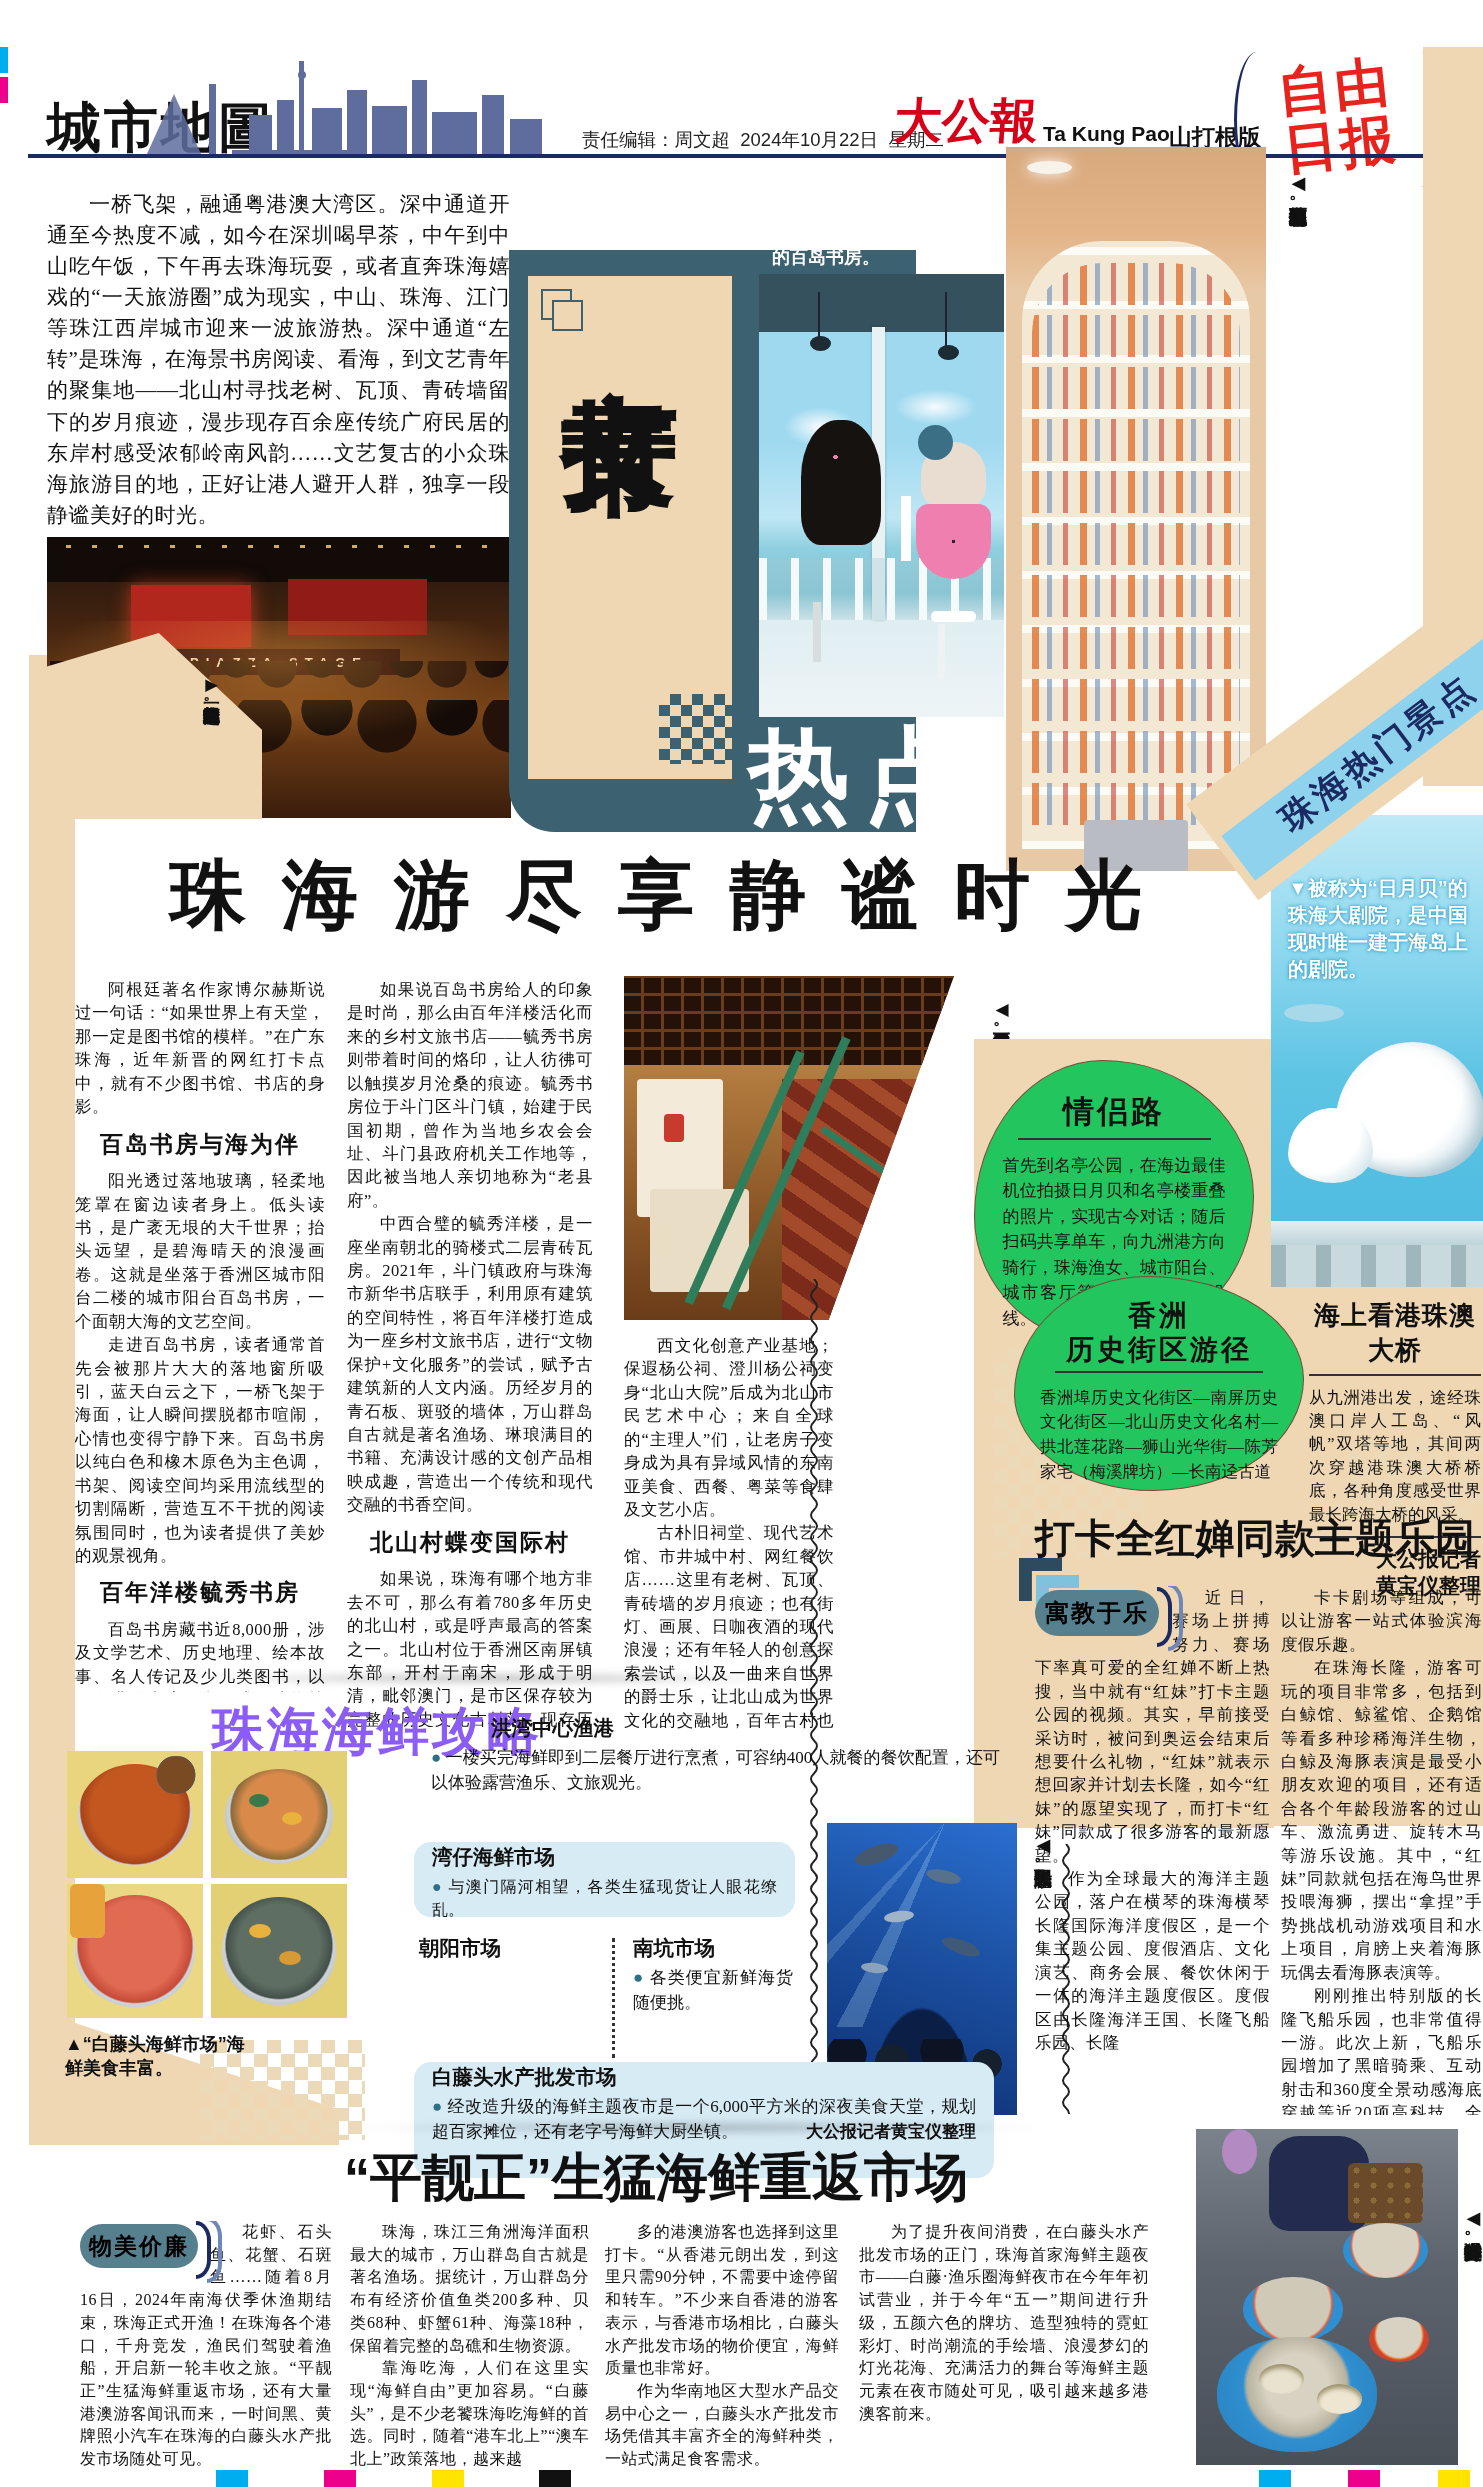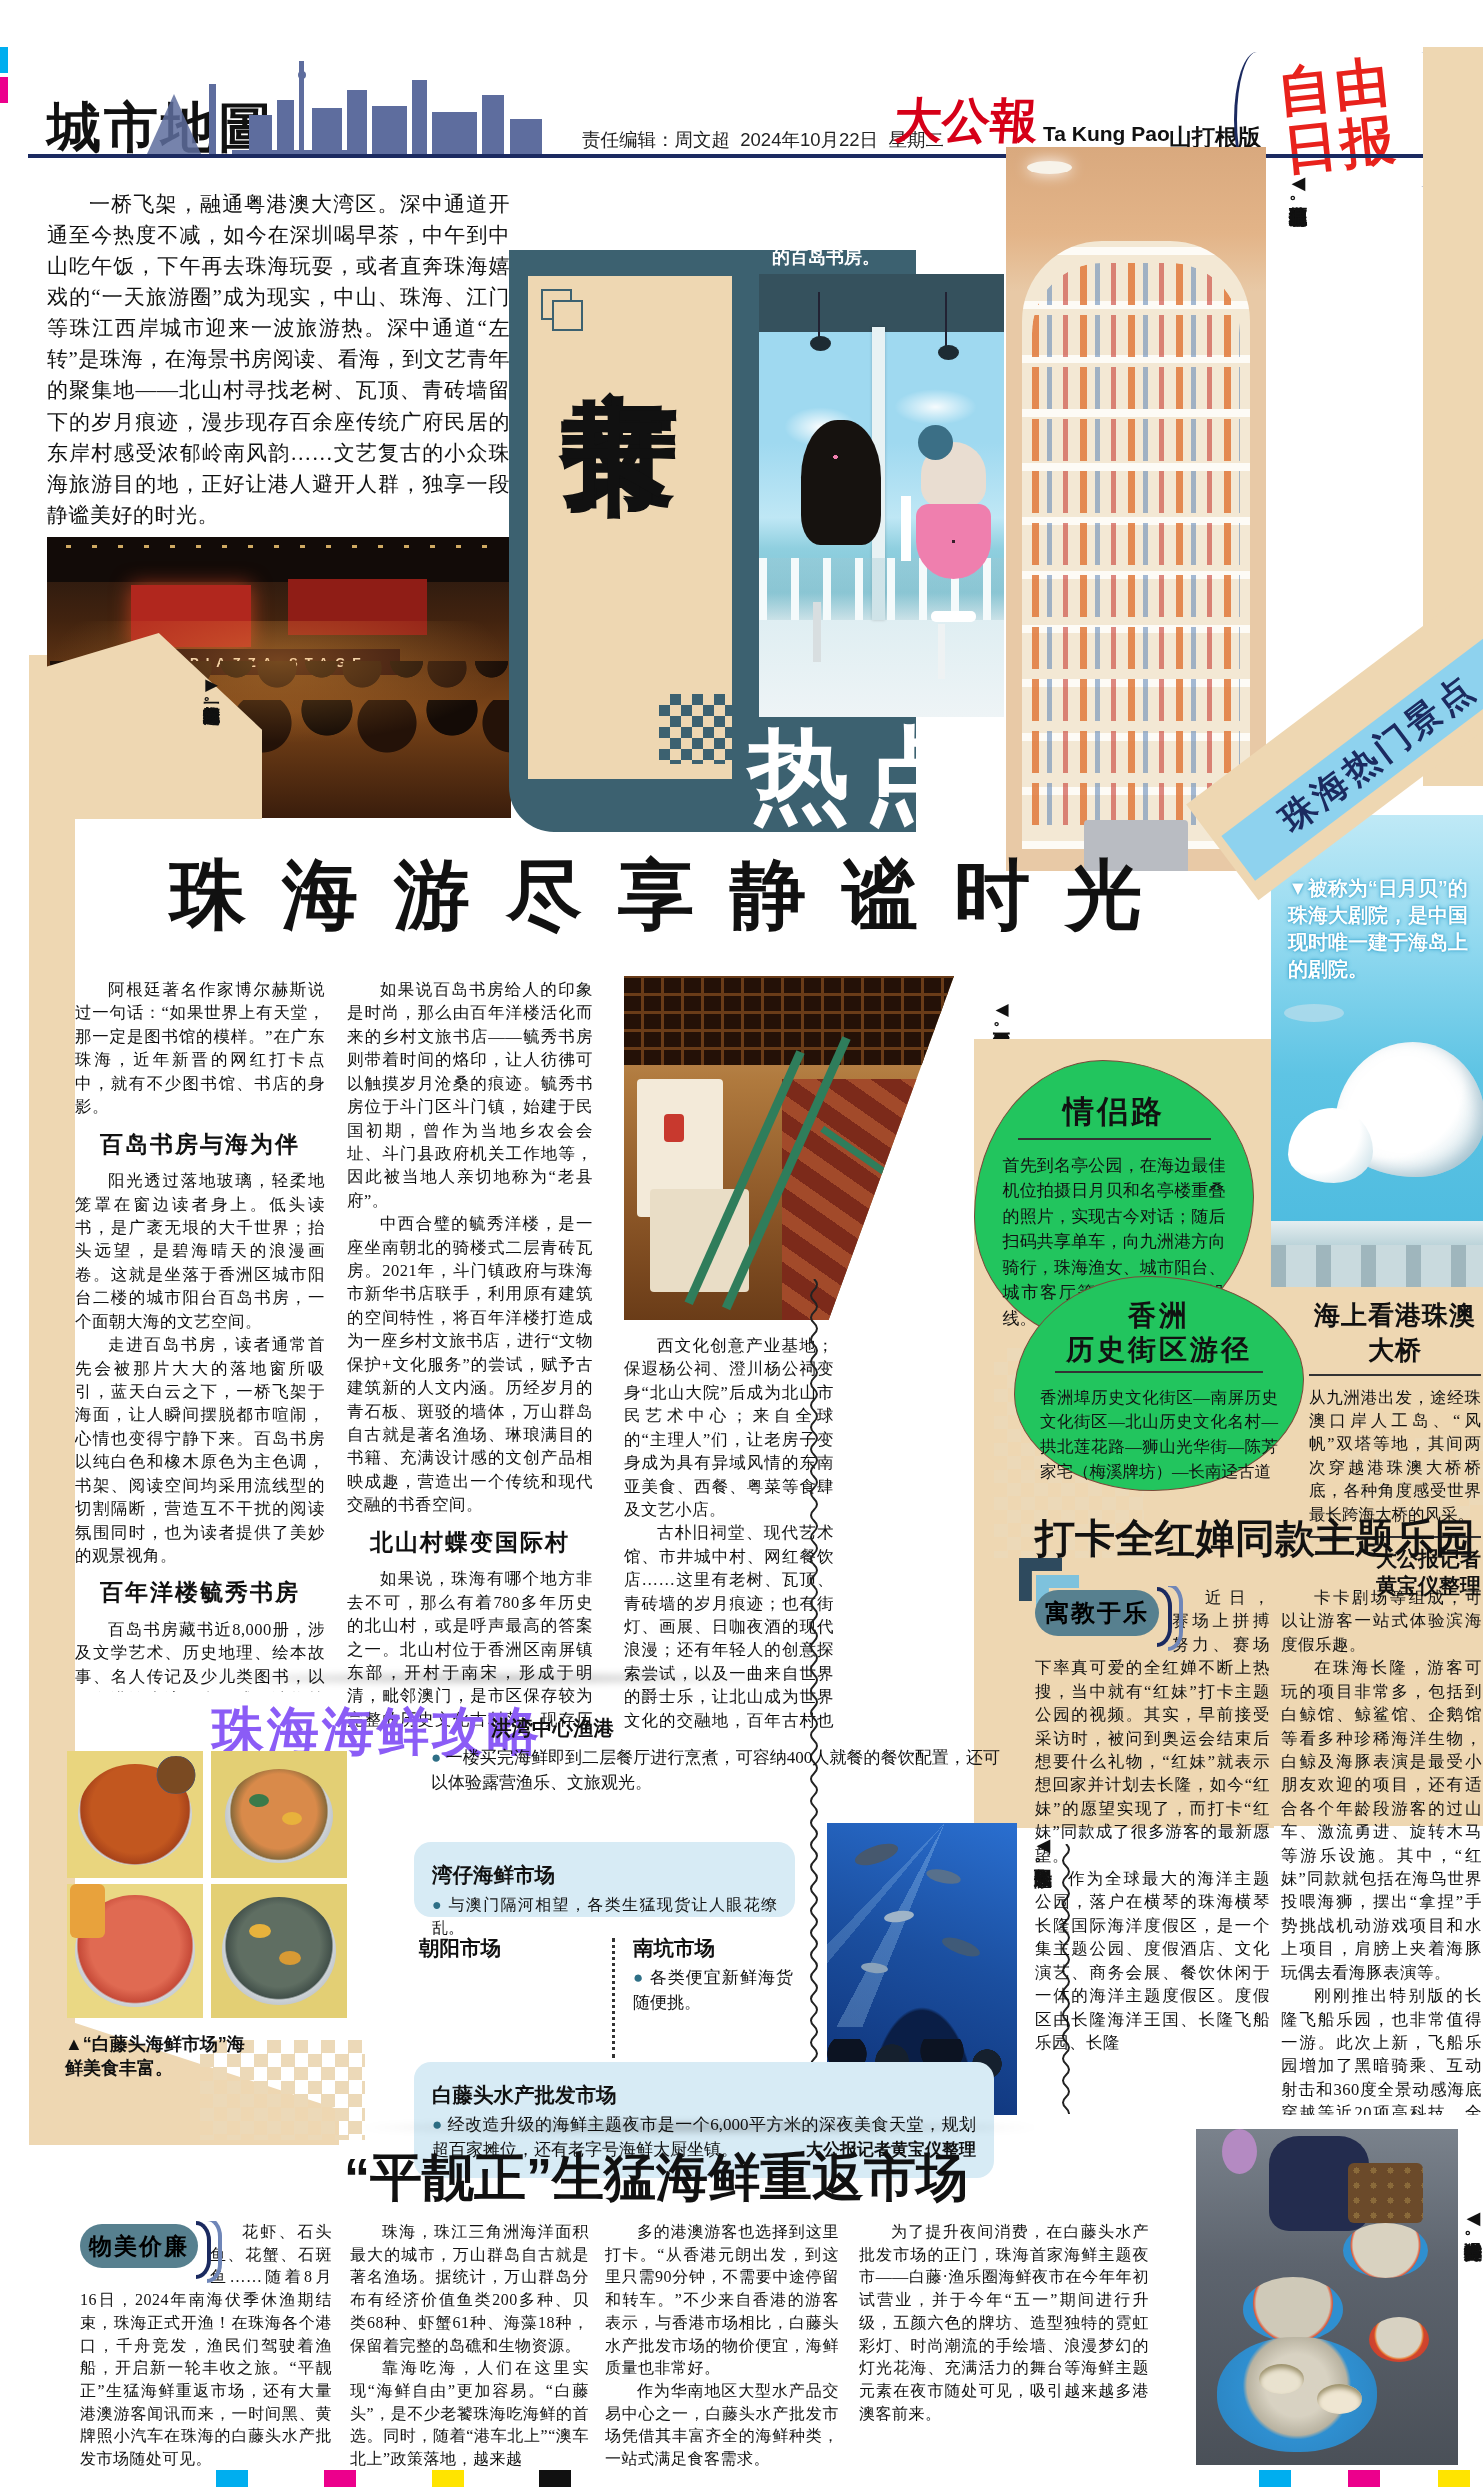--- a/index.html
+++ b/index.html
@@ -31,21 +31,21 @@
   .bubble{background:#22c55e;border:1.5px solid #7b4a3a;border-radius:46% 54% 52% 48% / 55% 48% 52% 45%;
           padding:30px 27.5px;box-sizing:border-box;}
   .bubble h3{font-size:31px;margin:0 0 4px 0;text-align:center;letter-spacing:3px;}
   .bubble .rule{height:1.5px;background:#333;margin:5px 15px 13px 15px;}
   .bubble .bd{font-size:17px;line-height:1.5;text-align:justify;}
   
   .pill{background:#57808f;color:#000000;font-family:"Liberation Sans","DejaVu Sans",sans-serif;
         font-weight:bold;border-radius:30px;display:flex;align-items:center;justify-content:center;}
   .arc{border:4.5px solid #1b2a60;border-left:none;border-radius:0 35px 35px 0 / 0 45px 45px 0;}
   
-  .gbox{background:#d7ebf5;border-radius:17px;padding:19px 18px;box-sizing:border-box;}
+  .gbox{background:#d7ebf5;border-radius:17px;padding:1px 18px;box-sizing:border-box;}
   .gname{font-family:"Liberation Sans","DejaVu Sans",sans-serif;font-weight:bold;font-size:20.5px;margin-bottom:4px;}
   .gdesc{font-size:17px;line-height:1.45;text-align:justify;}
   .gdesc .blt{color:#2e6f86;font-weight:bold;}
   .swoosh{background:radial-gradient(ellipse at center,rgba(0,0,0,.28),transparent 70%);
           filter:blur(3.5px);border-radius:50%;}
 </style>
 </head>
 <body>
 
 <div id="page">

